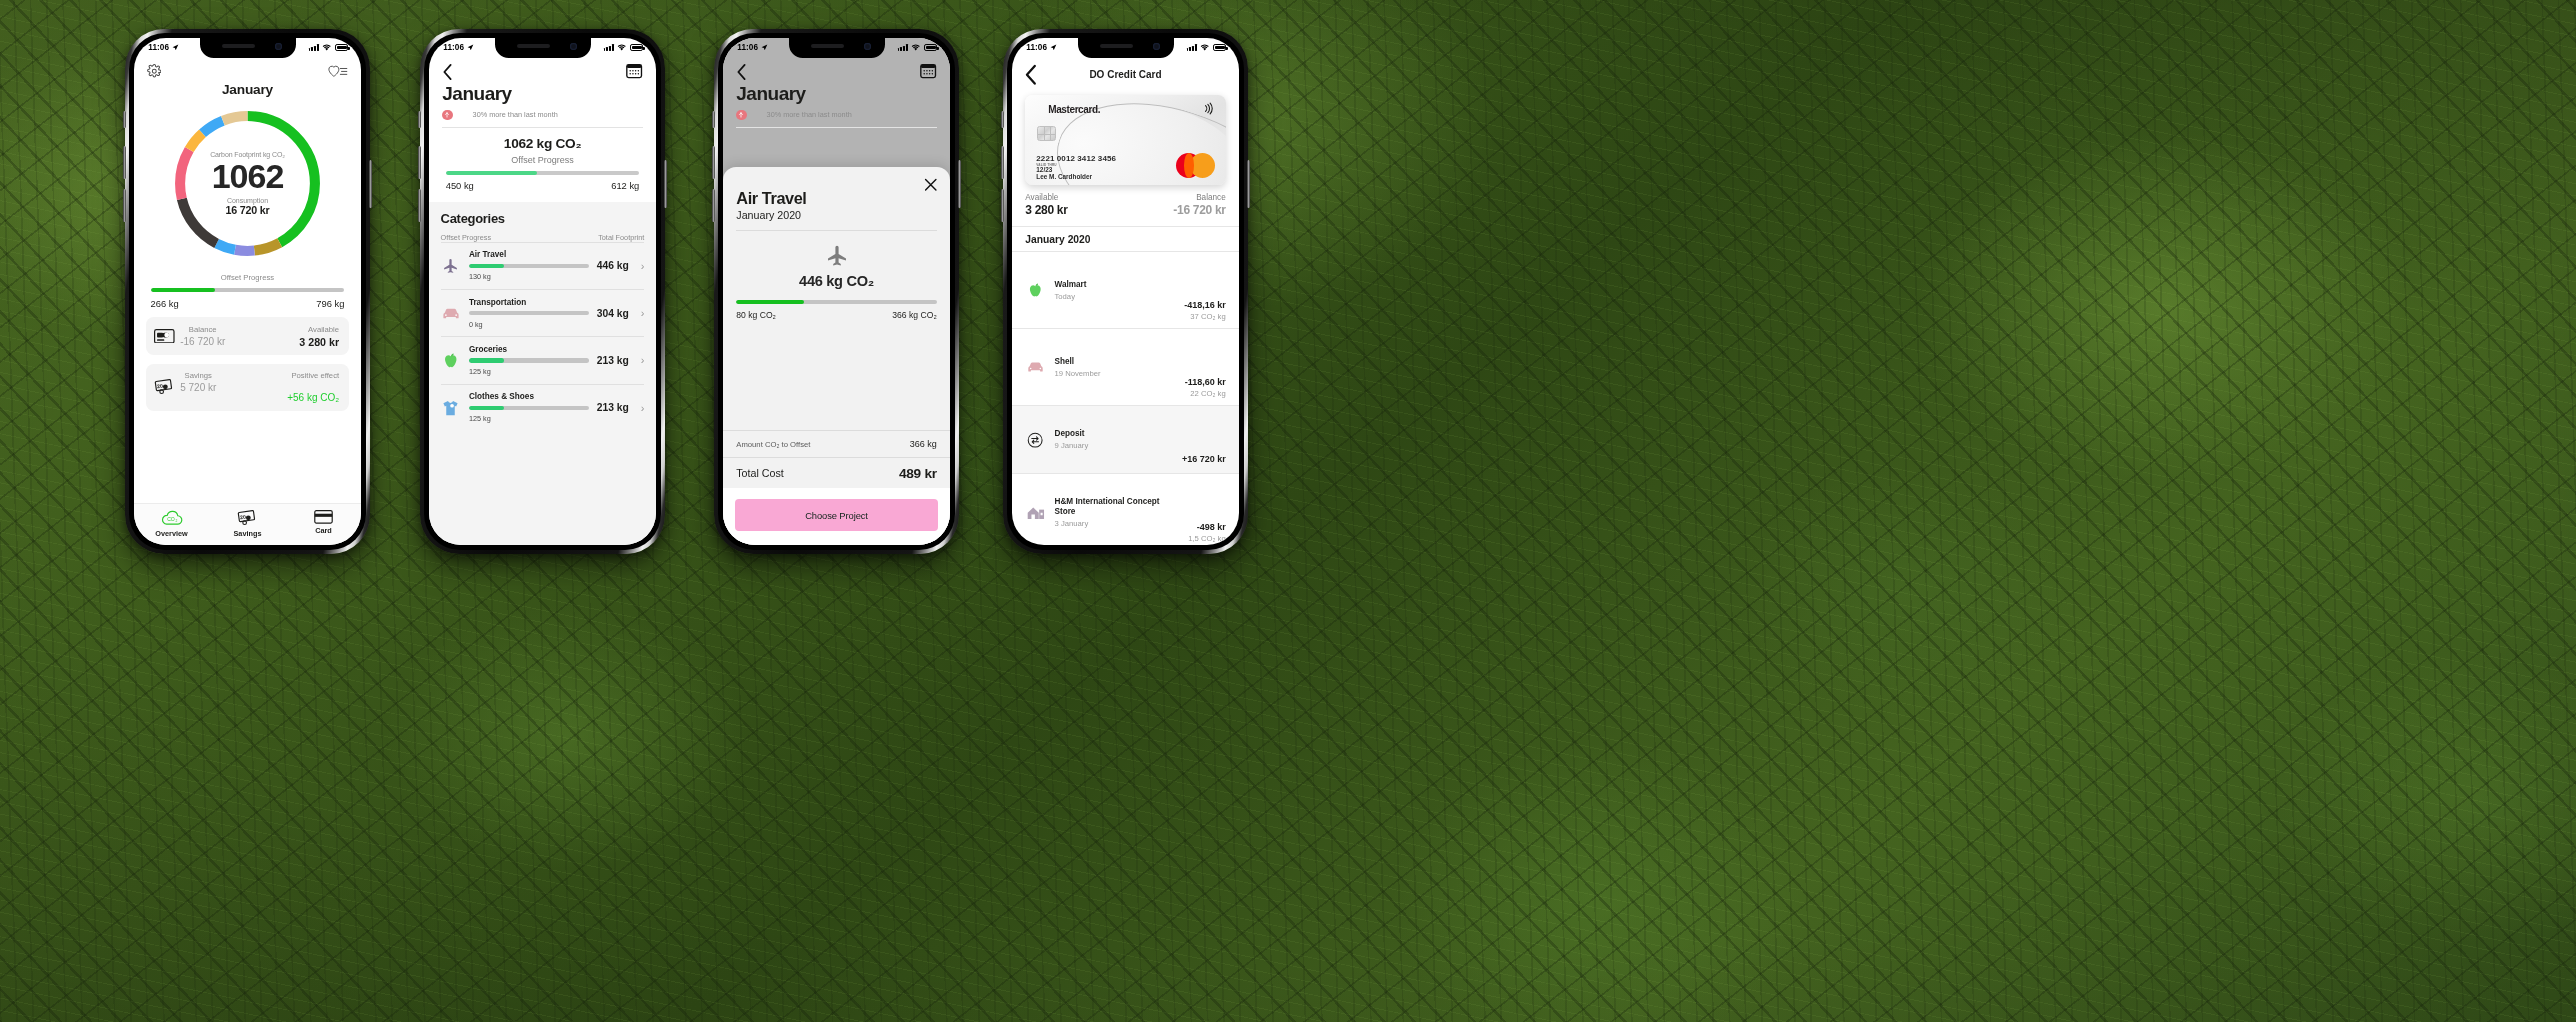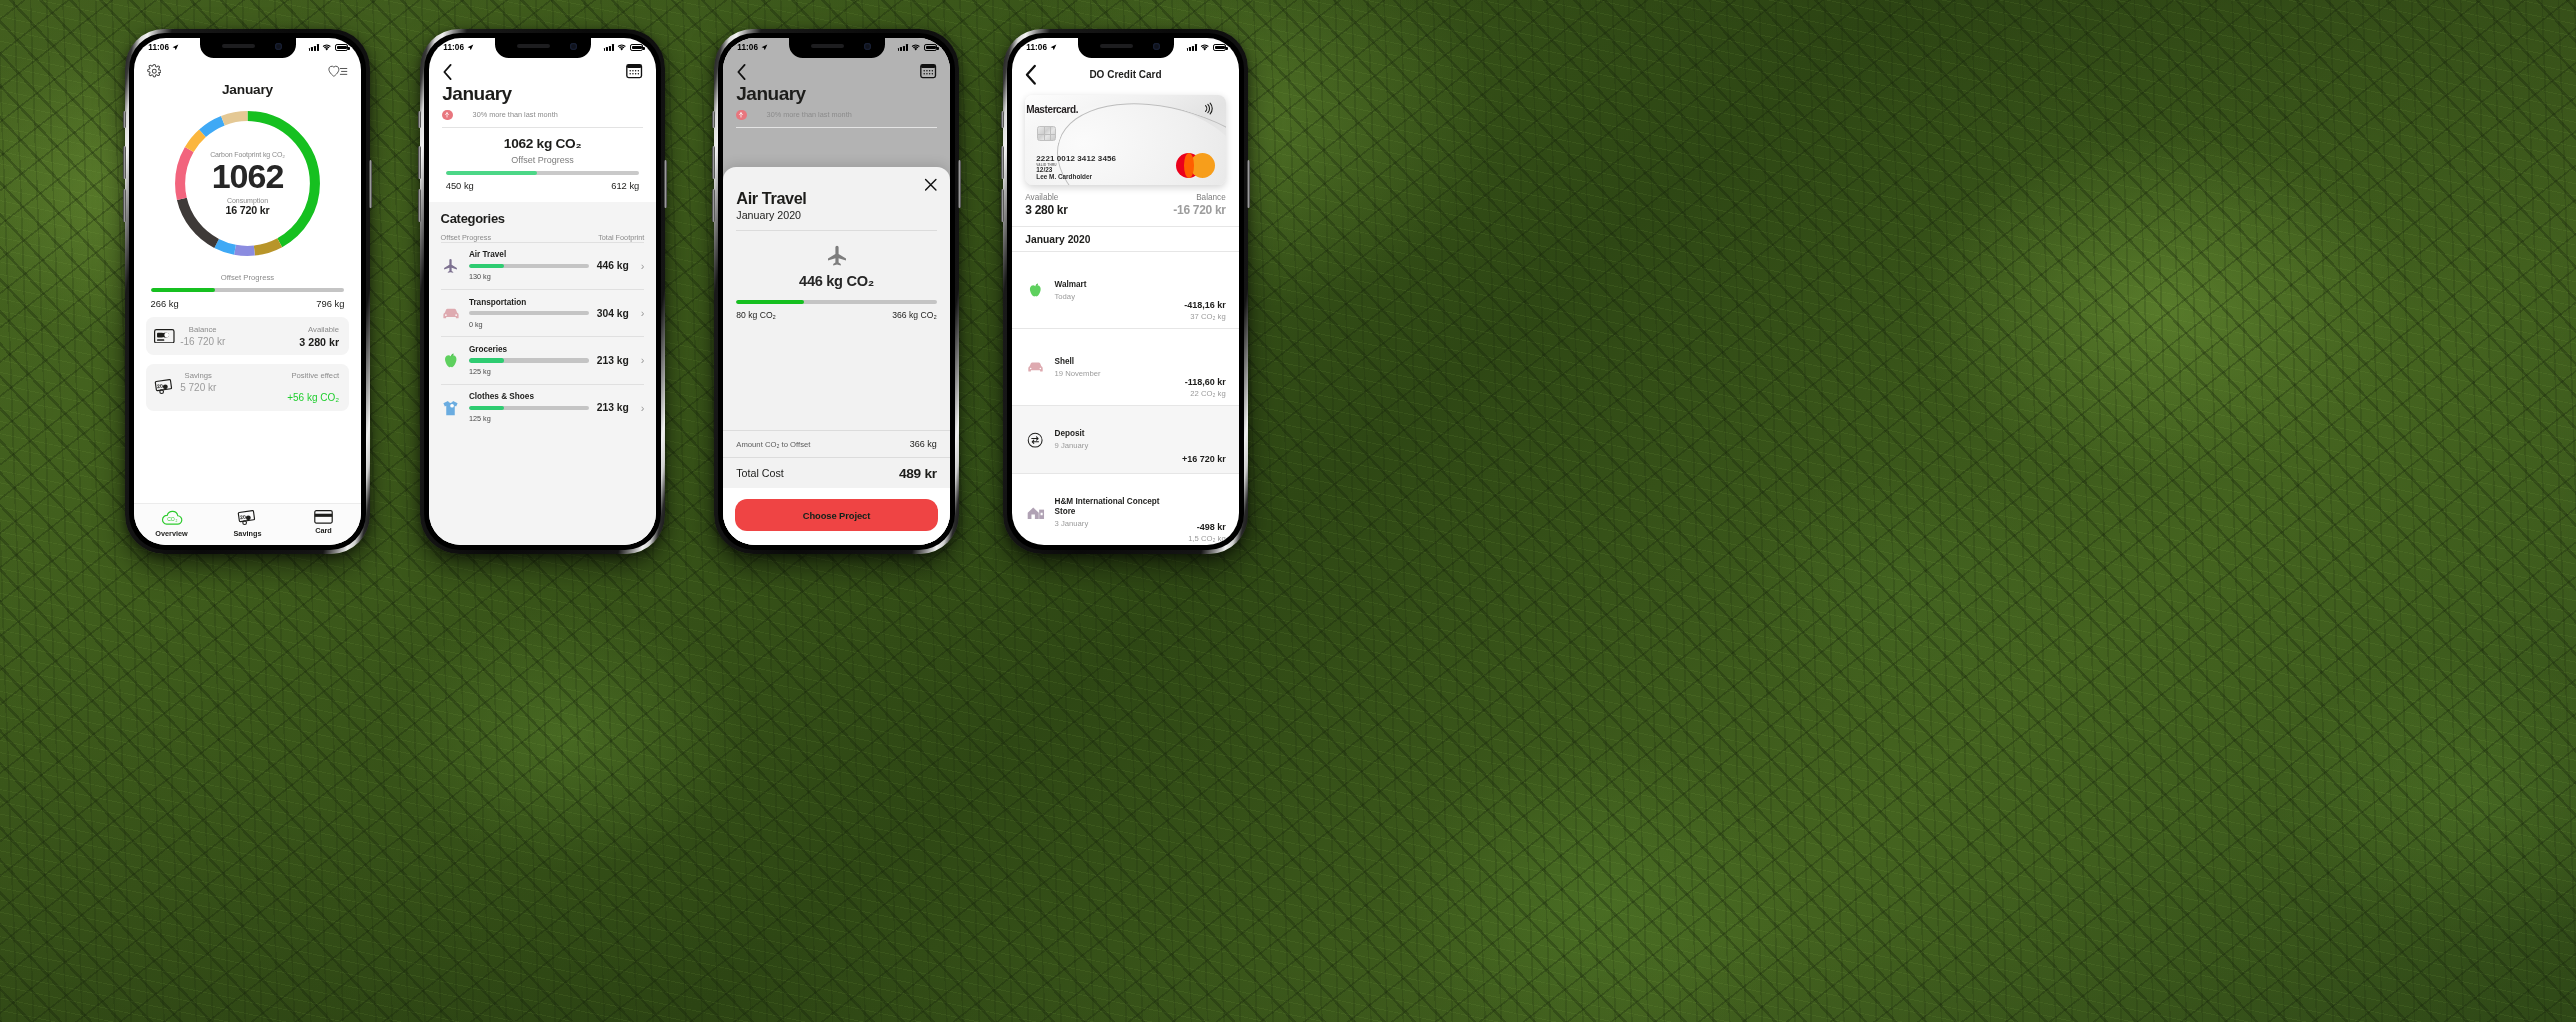--- a/index.html
+++ b/index.html
@@ -183,22 +183,22 @@
   .sheet-bar i { display:block; height:100%; background:#16c020; border-radius:2.6px;}
   .sheet-ends { display:flex; justify-content:space-between; margin-top:6px; font-size:8.6px; color:#1d1d1b; }
   .sheet-tot { margin-top:auto; }
   .trow { display:flex; justify-content:space-between; align-items:center; padding:7.7px 13.7px; border-top:0.9px solid #dcdcdc; }
   .trow .k { font-size:7.7px; color:#5b5b5b; }
   .trow .v { font-size:9px; color:#1d1d1b; }
   .trow.big .k { font-size:10.7px; color:#1d1d1b; }
   .trow.big .v { font-size:13.7px; font-weight:700; color:#1d1d1b; letter-spacing:-0.3px;}
   .cta-wrap { background:#fff; padding:11px 12px 14.6px 12px; }
   .cta {
-    width:100%; border:0; border-radius:12px; background:#ef4444;
-    padding:10.3px 0; font-size:9.4px; font-weight:700; color:#10221a;
+    width:100%; border:0; border-radius:4px; background:#f9a8d4;
+    padding:10.3px 0; font-size:9.4px; font-weight:400; color:#10221a;
     font-family:"Liberation Sans",sans-serif; cursor:pointer; letter-spacing:-0.1px;
   }
 
   
   .p4-top { display:flex; align-items:center; padding:6px 12px 0 12px; }
   .p4-back { width:13.7px; }
   .p4-title { flex:1; text-align:center; font-size:10px; font-weight:700; color:#1d1d1b; margin-right:13.7px;}
   .cc {
     position:relative; margin:10.3px 13.7px 0 13.7px; height:90px; border-radius:7.7px;
     background: linear-gradient(150deg,#fdfdfd 0%,#f1f1f1 35%,#e3e3e3 60%,#ececec 100%);
@@ -208,21 +208,21 @@
     position:absolute; left:10%; top:8%; width:118%; height:180%;
     border-radius:50%;
     background: radial-gradient(ellipse at 30% 25%, #fbfbfb 0%, #f0f0f0 45%, #e6e6e6 75%, #e0e0e0 100%);
     transform: translateX(-14%);
   }
   .cc .arc {
     position:absolute; right:-34%; top:16%; width:120%; height:150%;
     border-radius:50%; border:0.9px solid #bfbfbf; border-color:#bdbdbd transparent transparent #bdbdbd;
     transform: rotate(18deg);
   }
-  .cc .brand { position:absolute; top:8.6px; left:1px; font-size:10px; font-weight:700; color:#231f20; letter-spacing:-0.4px;}
+  .cc .brand { position:absolute; top:8.6px; left:23px; font-size:10px; font-weight:700; color:#231f20; letter-spacing:-0.4px;}
   .cc .nfc { position:absolute; top:6.9px; right:10.3px; }
   .cc .chip {
     position:absolute; top:31px; left:12px; width:19px; height:14.6px; border-radius:2.6px;
     background: linear-gradient(135deg,#e8e8e8,#cfcfcf 40%,#e5e5e5 60%,#c8c8c8);
     border:0.6px solid #c0c0c0;
   }
   .cc .chip::before, .cc .chip::after {
     content:""; position:absolute; background:#bdbdbd;
   }
   .cc .chip::before { left:0; right:0; top:50%; height:0.7px; }

